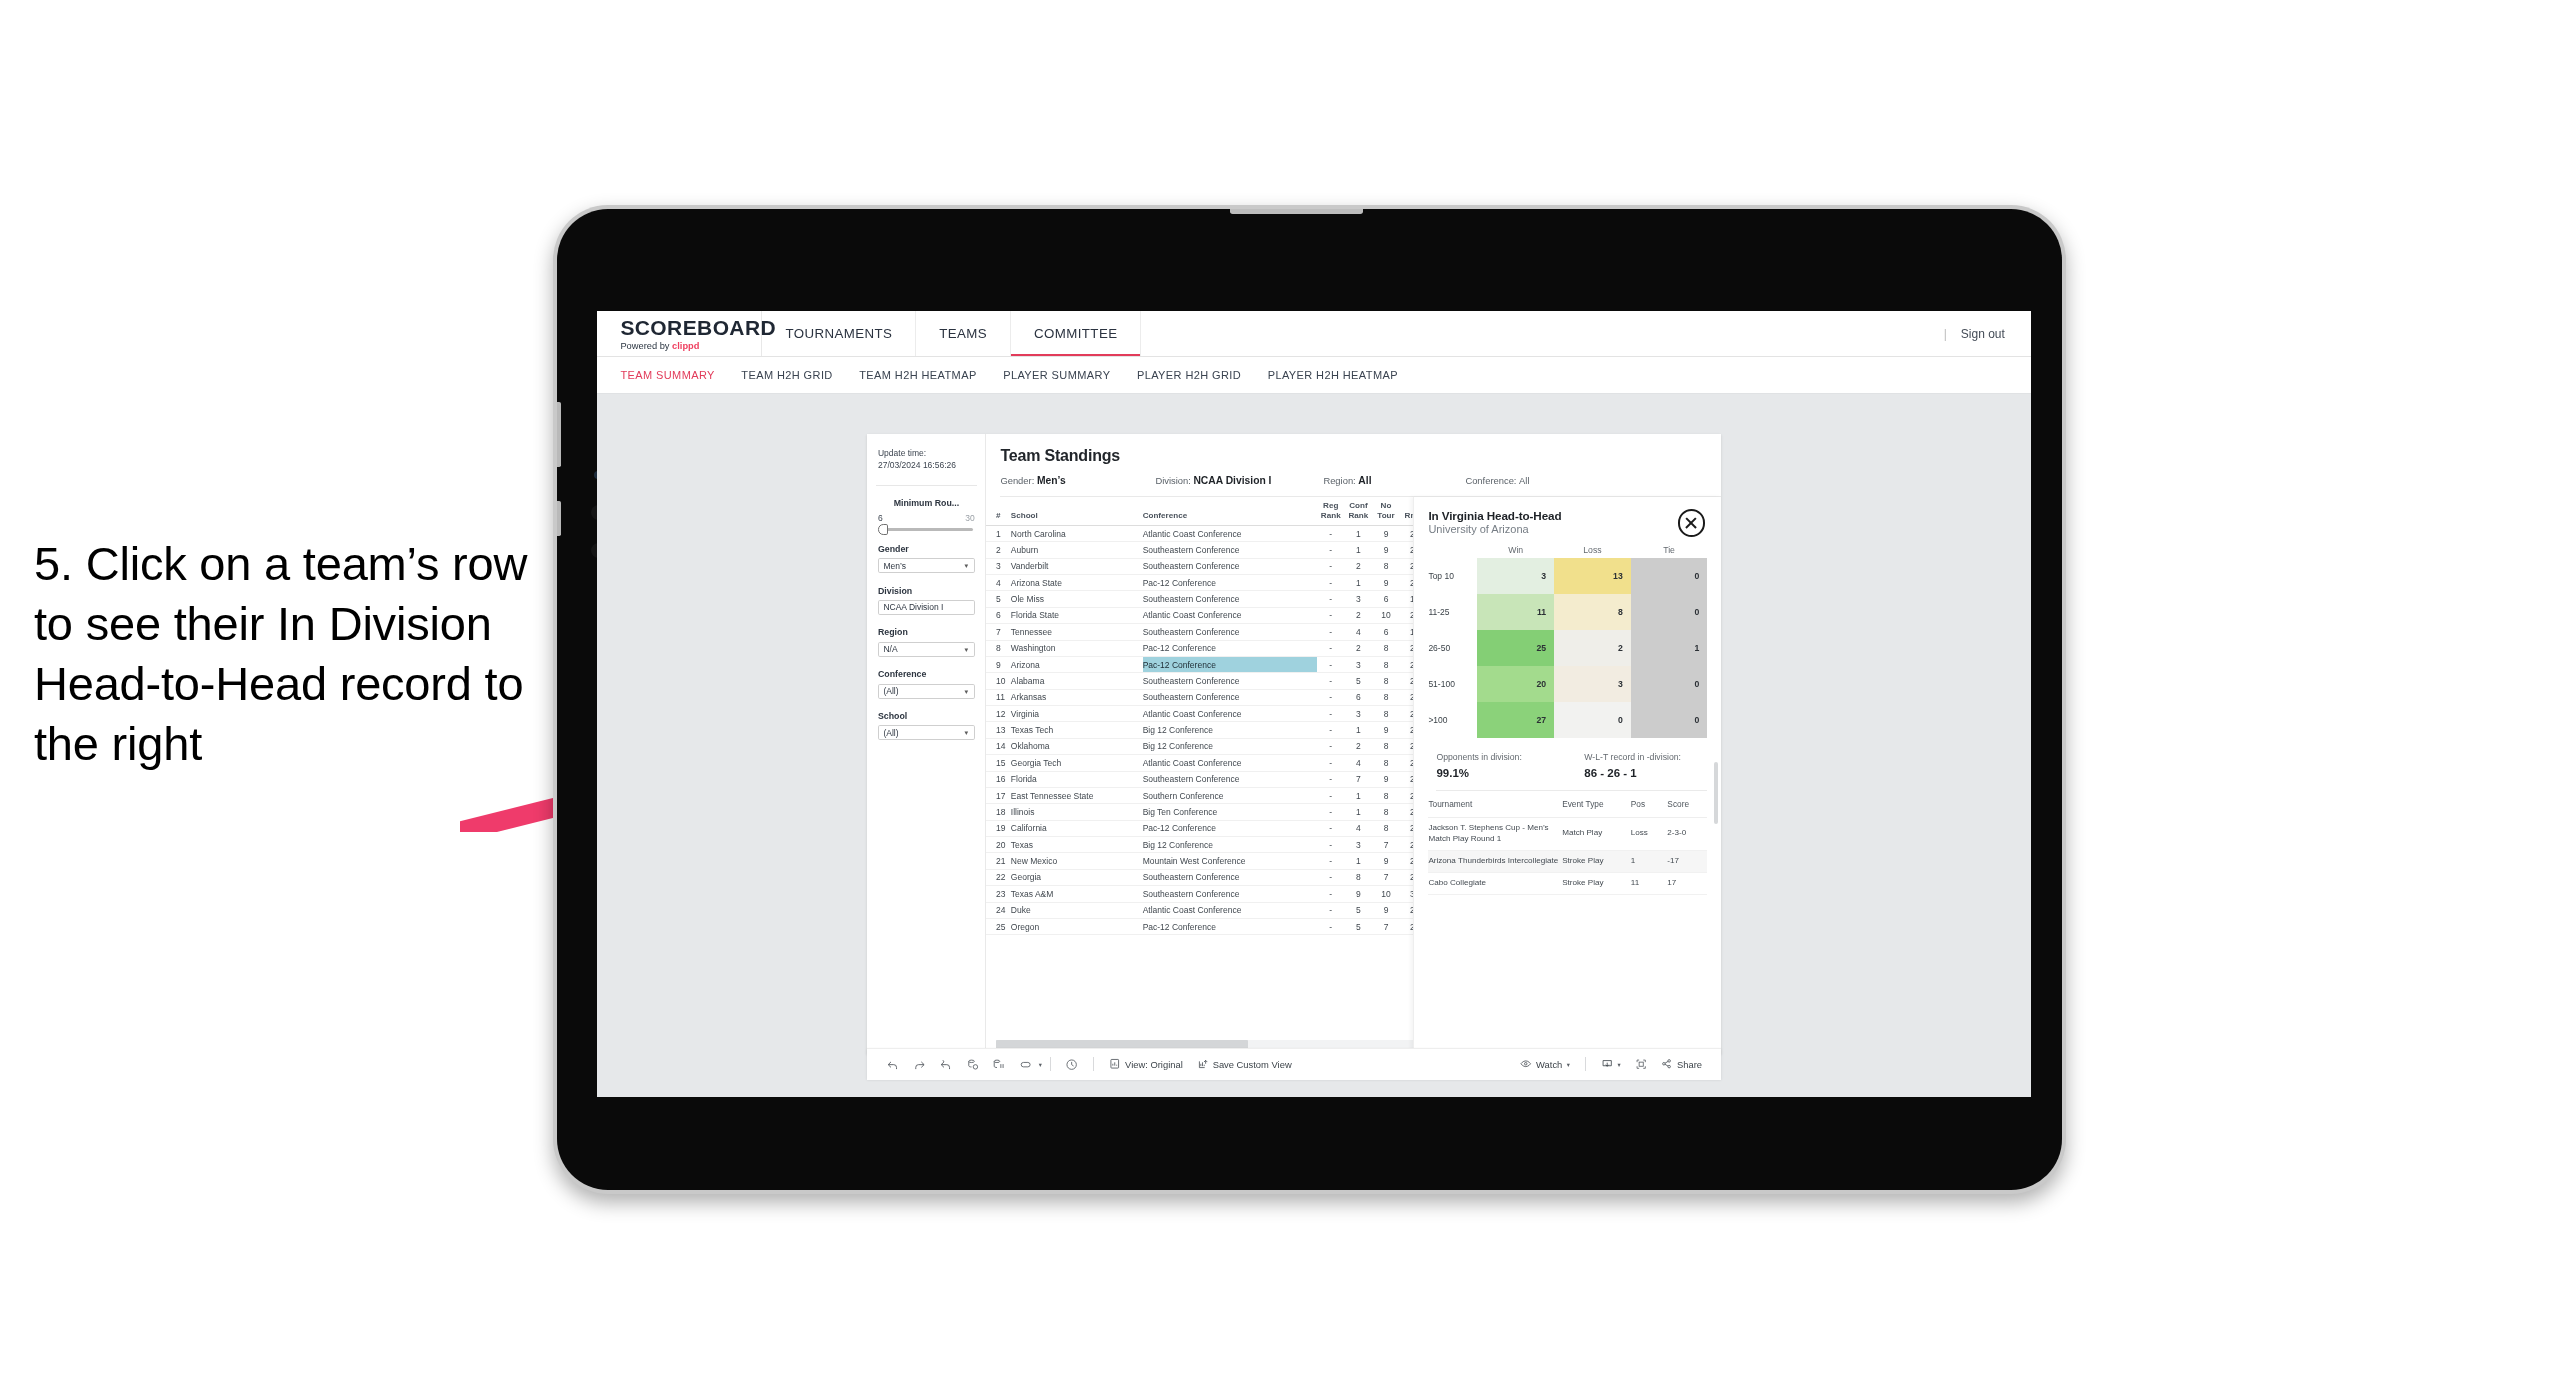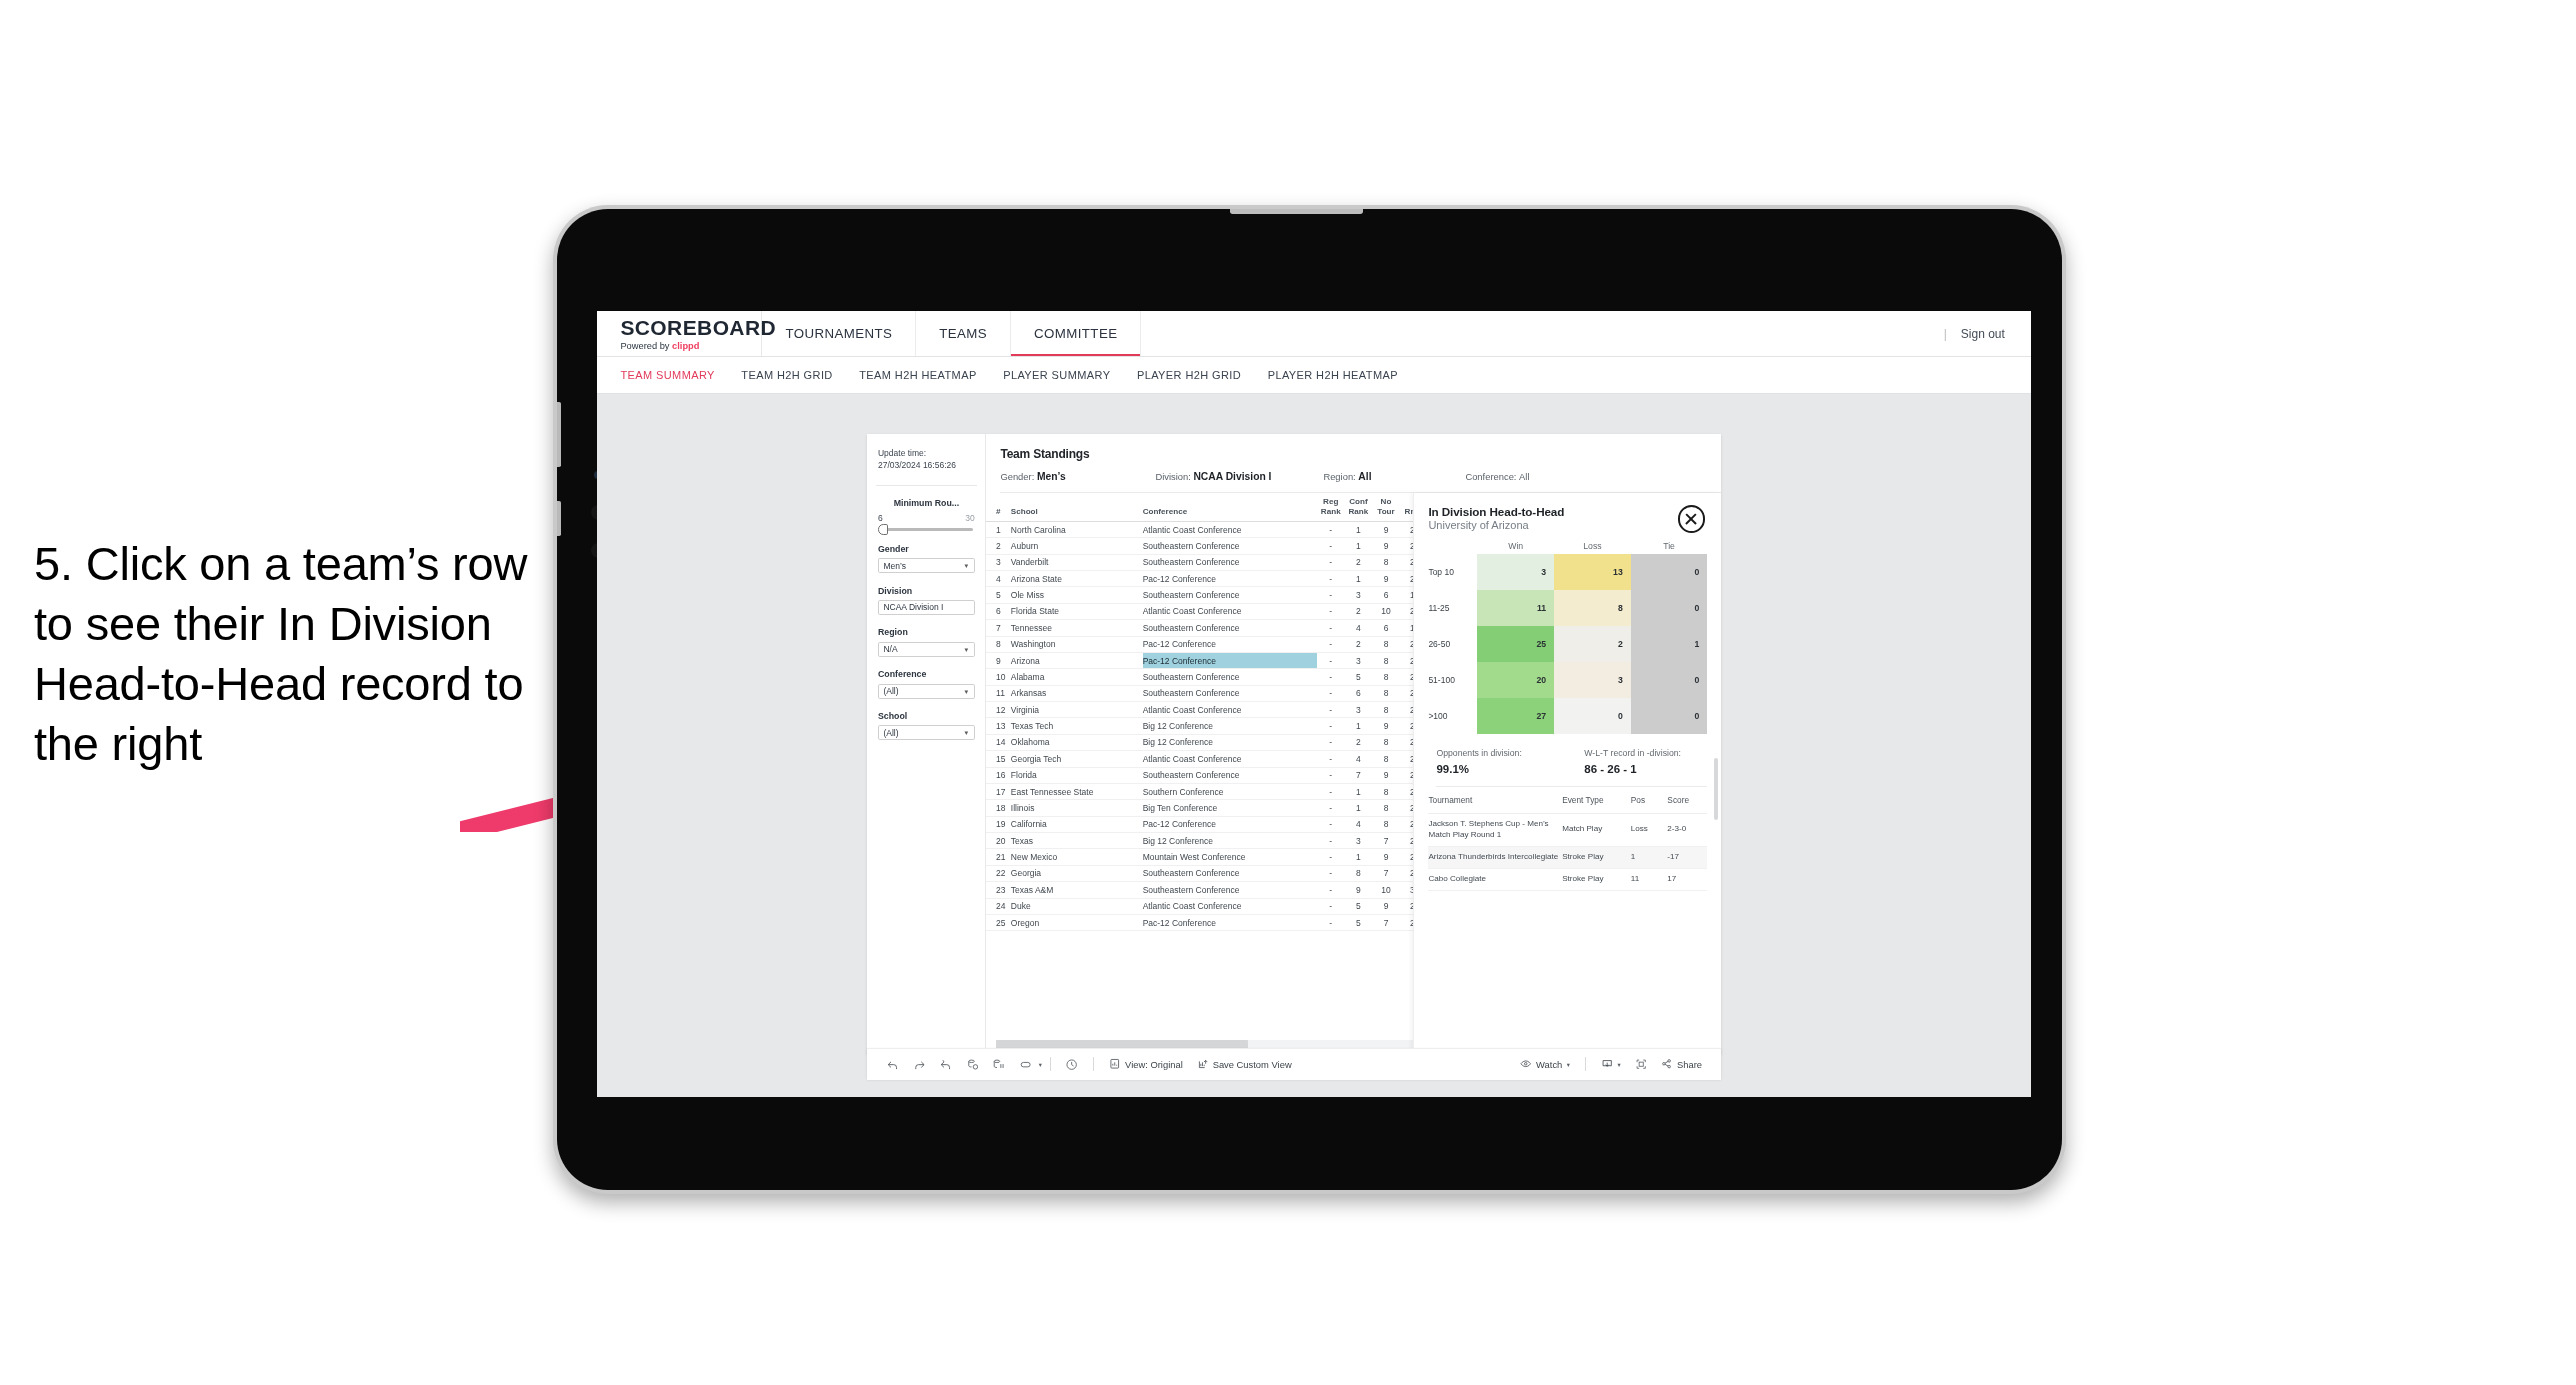--- a/index.html
+++ b/index.html
@@ -93,21 +93,21 @@
   .slider-track { position:relative; height:3.5px; background:#b9b9b9; border-radius:1.8px;
                   margin:0 1.8px; }
   .slider-knob { position:absolute; left:-1.8px; top:-3.5px; width:9.7px; height:10.6px;
                  background:#fff; border:1.2px solid #6f6f6f; border-radius:5.3px 1.8px 1.8px 5.3px; }
   .min-title { font-size:8.8px; font-weight:700; color:#2d3540; text-align:center;
                margin-bottom:4.4px; }
 
   
   #maincol { flex:1; display:flex; flex-direction:column; position:relative; }
   #titlebox { padding:12.4px 0 0 14px; }
-  #titlebox h1 { font-size:12px; font-weight:700; color:#22262b; letter-spacing:-0.2px; }
+  #titlebox h1 { font-size:16px; font-weight:700; color:#22262b; letter-spacing:-0.2px; }
   #filterline { display:flex; margin-top:10.6px; font-size:9.4px; color:#5b6269;
                 padding-bottom:9.7px; border-bottom:0.9px solid #e9e9e9; padding-right:10.6px;}
   #filterline span { display:inline-block; }
   #filterline b { color:#1e2227; font-size:10.3px; font-weight:700; }
   .fl1{width:155px;} .fl2{width:168px;} .fl3{width:142px;}
 
   #tablewrap { position:relative; flex:1; display:flex; }
 
   
   #standings { width:473px; position:relative; }
@@ -566,21 +566,21 @@
                           <td class="c-n2">0</td>
                         </tr>
                       </tbody>
                   </table>
                   <div id="hscroll-bg"></div>
                   <div id="hscroll"></div>
                 </div>
 
                 <div id="detail">
                   <div id="closebtn"></div>
-                  <h2>In Division Head-to-Head</h2>
+                  <h2>In Virginia Head-to-Head</h2>
                   <div class="team">University of Arizona</div>
 
                   <div class="hm">
                     <div class="hm-head">
                       <div>Win</div>
                       <div>Loss</div>
                       <div>Tie</div>
                     </div>
                     <div id="hm-body">
                         <div class="hm-row">

